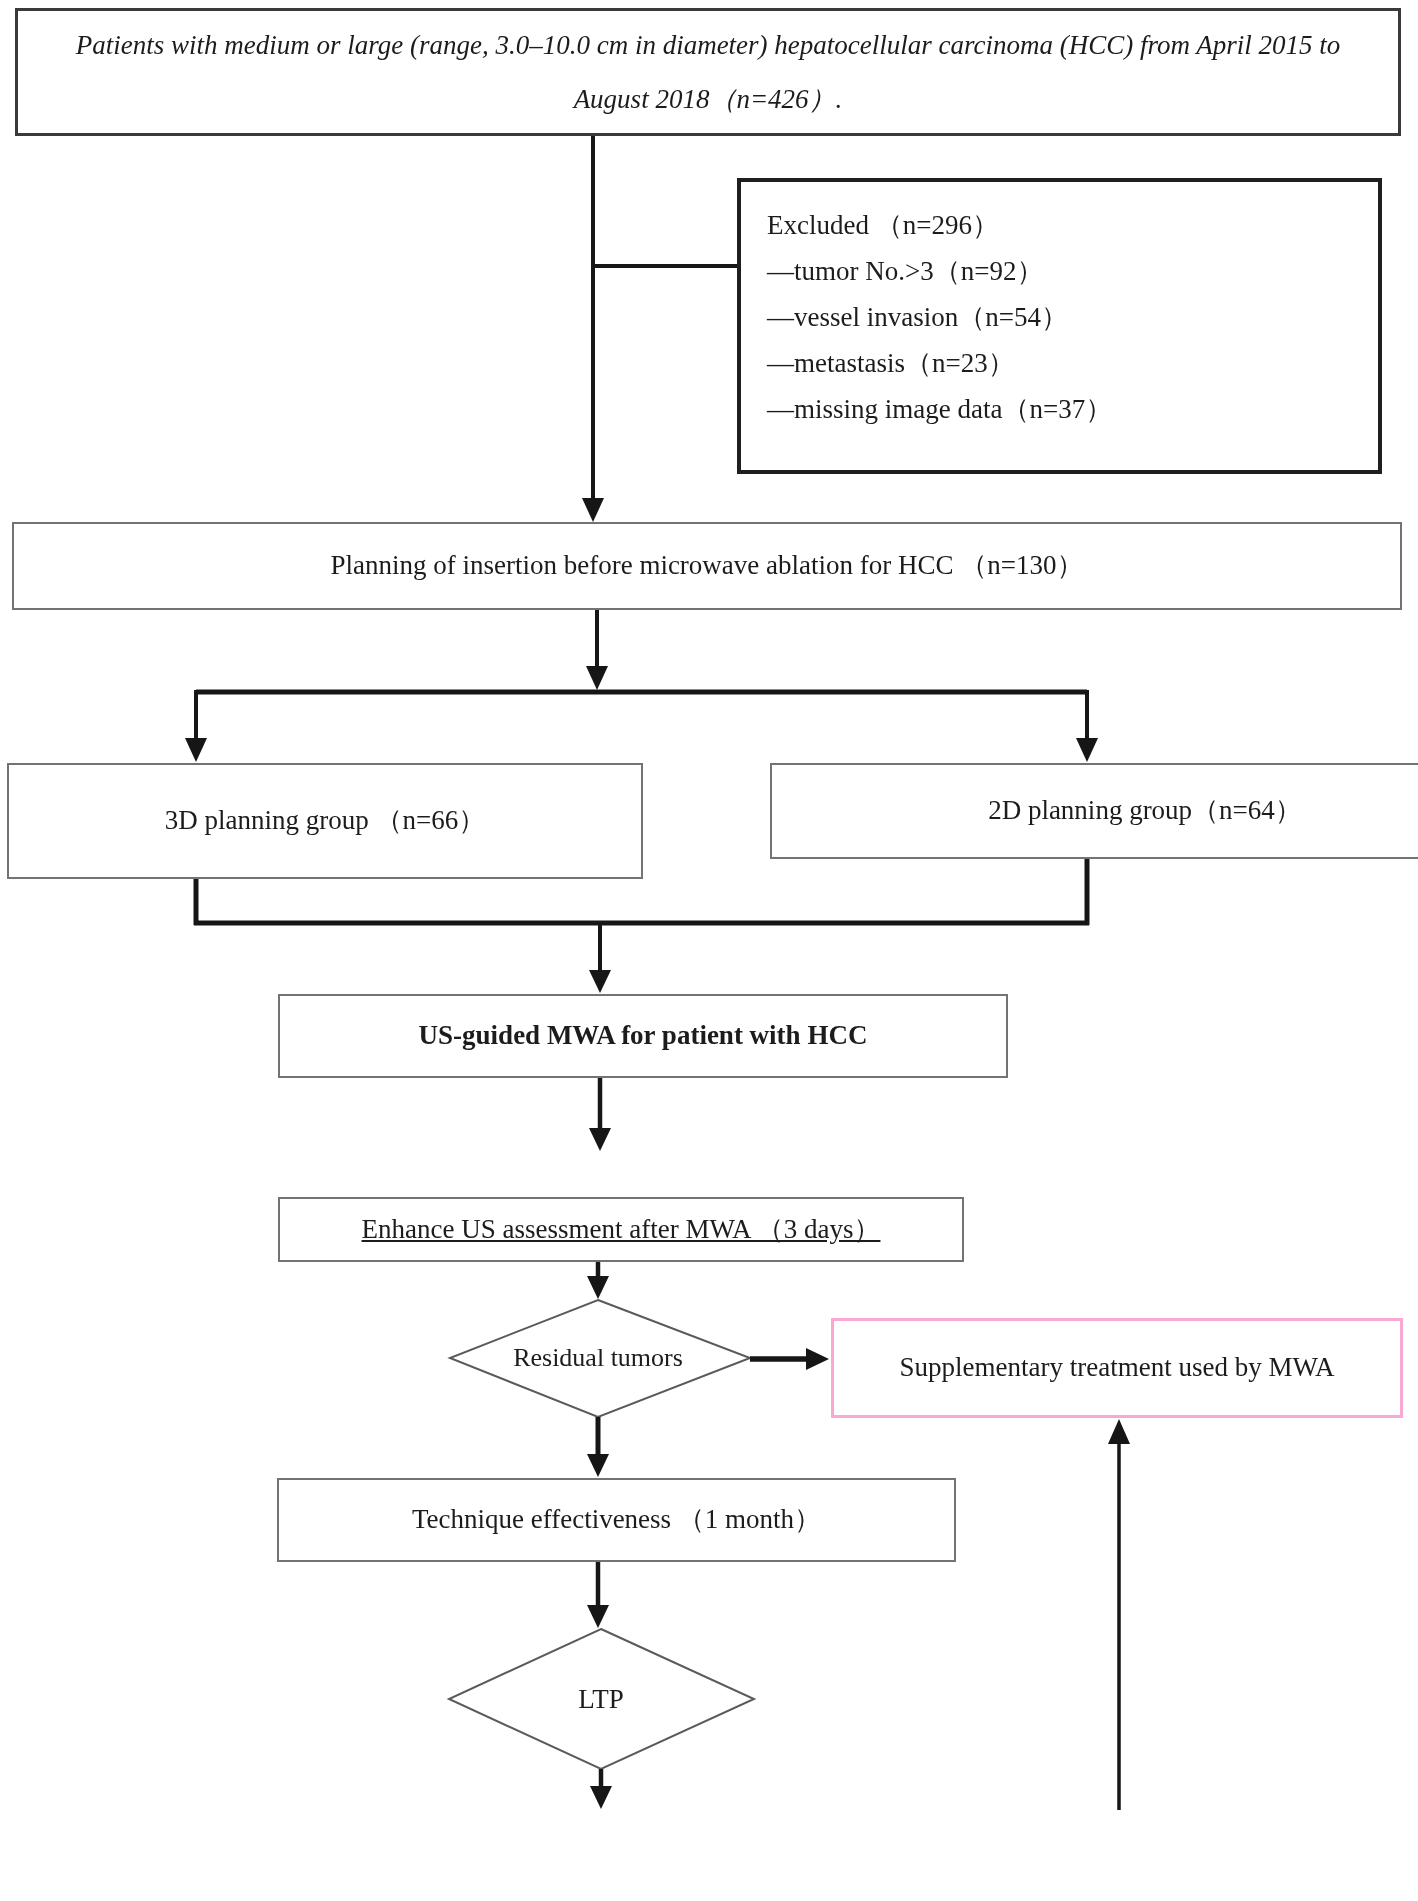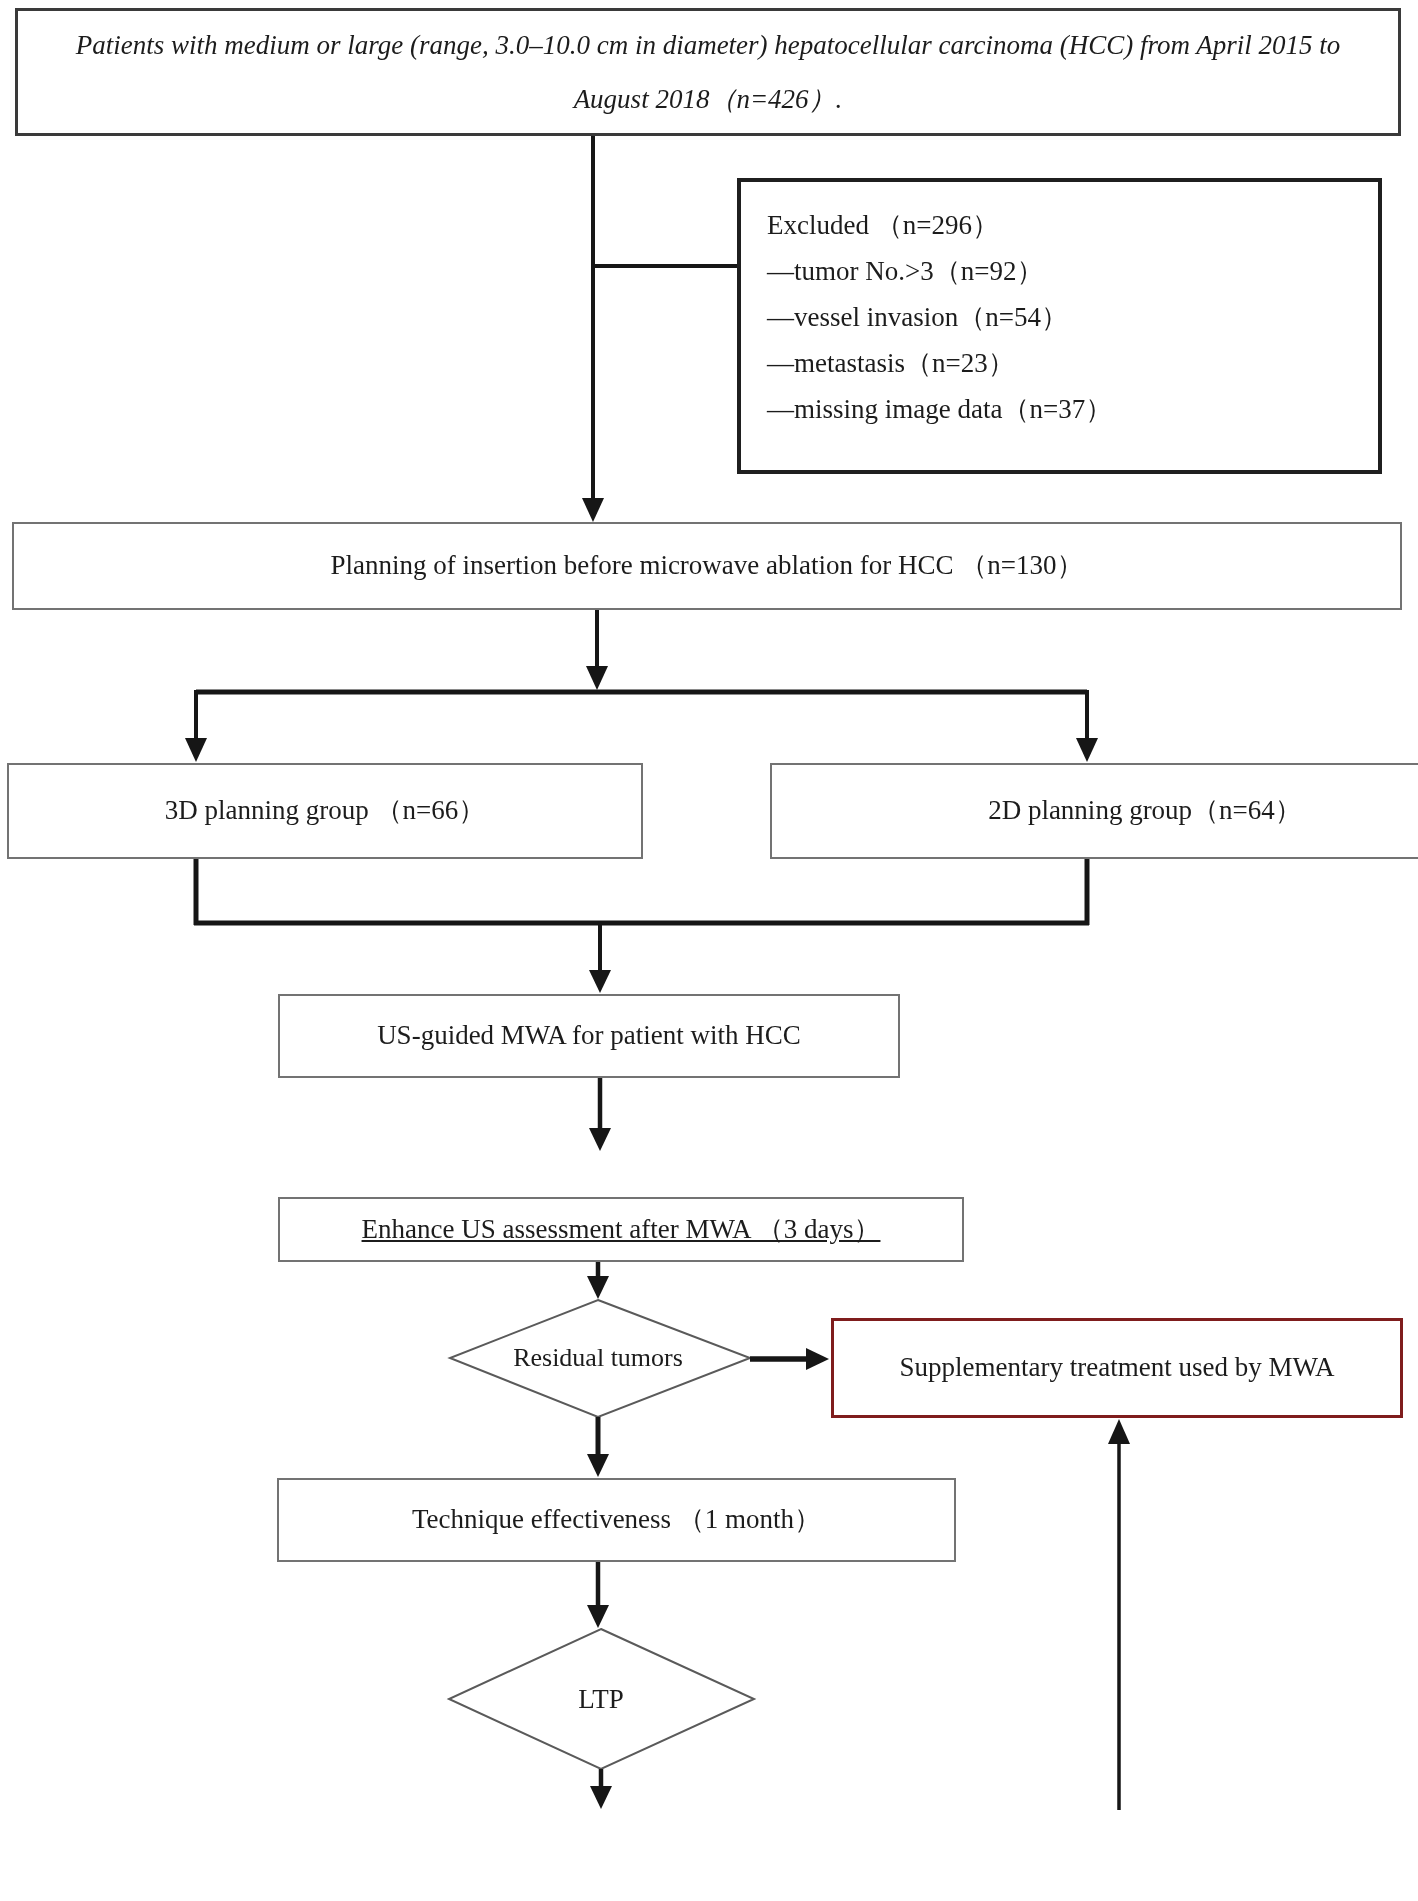--- a/index.html
+++ b/index.html
@@ -10,30 +10,30 @@
   }
   svg.connectors{position:absolute;left:0;top:0;width:1418px;height:1901px;}
   .box{
     position:absolute;background:#ffffff;box-sizing:border-box;
     display:flex;align-items:center;justify-content:center;
     text-align:center;font-size:27px;line-height:1.55;
   }
   .border-dark{border:4px solid #1f1f1f;}
   .border-med{border:3px solid #3a3a3a;font-style:italic;}
   .border-gray{border:2px solid #737373;}
-  .border-gray2{border:3px solid #7f1d1d;}
+  .border-gray2{border:3px solid #f9a8d4;}
   .patients{left:15px;top:8px;width:1386px;height:128px;padding:4px 36px;line-height:2.0;}
   .excluded{
     left:737px;top:178px;width:645px;height:296px;
     display:block;text-align:left;padding:20px 10px 0 26px;line-height:46px;
   }
   .planning{left:12px;top:522px;width:1390px;height:88px;}
-  .group3d{left:7px;top:763px;width:636px;height:96px;}
+  .group3d{left:7px;top:763px;width:636px;height:116px;}
   .group2d{left:770px;top:763px;width:750px;height:96px;}
-  .mwa{left:278px;top:994px;width:622px;height:84px;}
+  .mwa{left:278px;top:994px;width:730px;height:84px;font-weight:bold;}
   .assess{left:278px;top:1197px;width:686px;height:65px;text-decoration:underline;}
   .supplementary{left:831px;top:1318px;width:572px;height:100px;}
   .technique{left:277px;top:1478px;width:679px;height:84px;}
   .followup{left:41px;top:1810px;width:1367px;height:80px;font-size:27px;}
   .diamond-label{
     position:absolute;display:flex;align-items:center;justify-content:center;
     text-align:center;font-size:26px;line-height:30px;background:transparent;
   }
   .residual-label{left:498px;top:1327px;width:200px;height:62px;}
   .ltp-label{left:521px;top:1683px;width:160px;height:32px;font-size:27px;}

